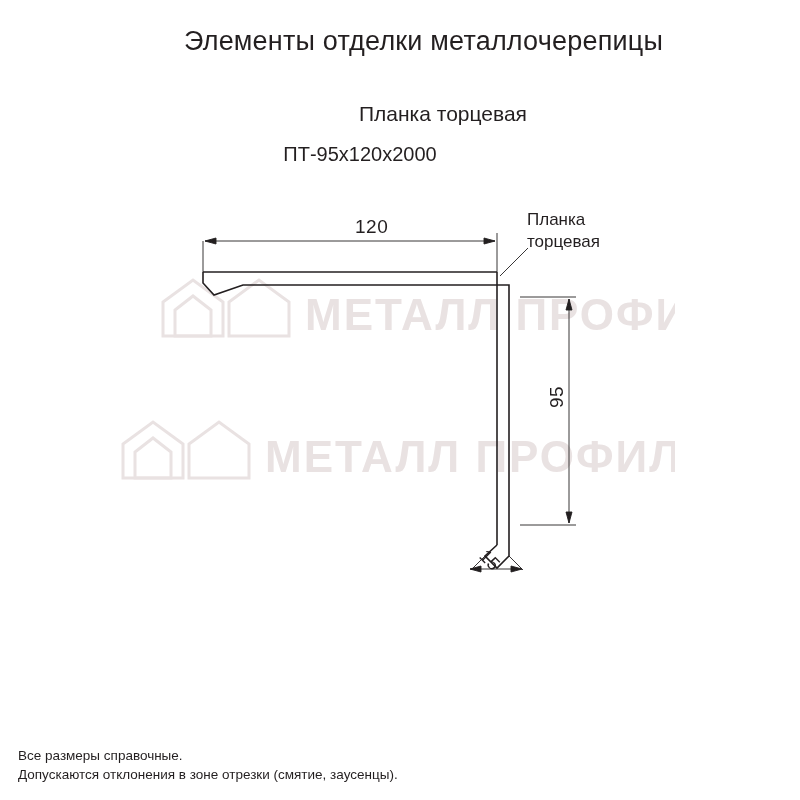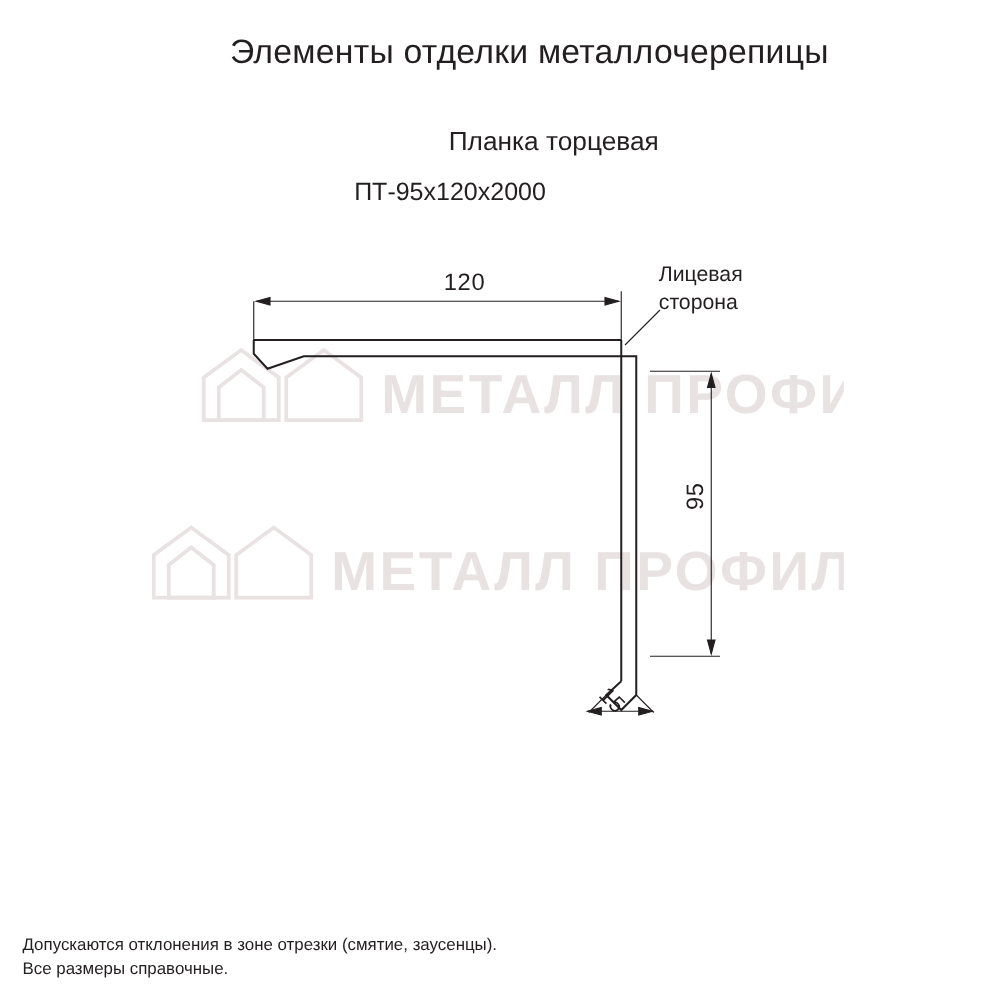--- a/index.html
+++ b/index.html
@@ -181,22 +181,22 @@
     <g stroke="#231f20" fill="none" stroke-width="0.9">
       <line x1="500" y1="276" x2="528" y2="248"></line>
     </g>
   </svg>
 
   <div class="dim-label label-120">120</div>
   <div class="dim-label label-95">95</div>
   <div class="dim-label label-15">15</div>
 
   <div class="face-label">
-    <div>Лицевая</div>
-    <div>сторона</div>
+    <div>Планка</div>
+    <div>торцевая</div>
   </div>
 
   <div class="notes">
+    <div class="note-line">Все размеры справочные.</div>
     <div class="note-line">Допускаются отклонения в зоне отрезки (смятие, заусенцы).</div>
-    <div class="note-line">Все размеры справочные.</div>
   </div>
 
 </div>
 
 </body></html>

